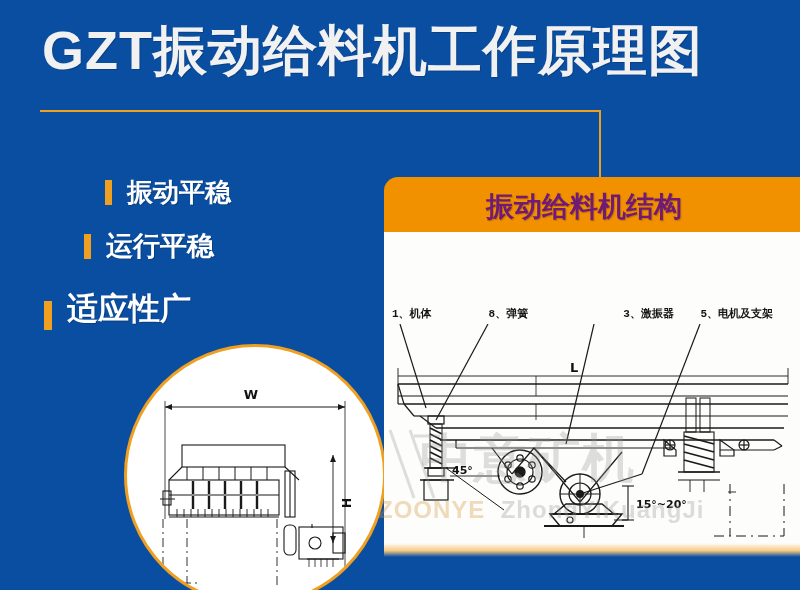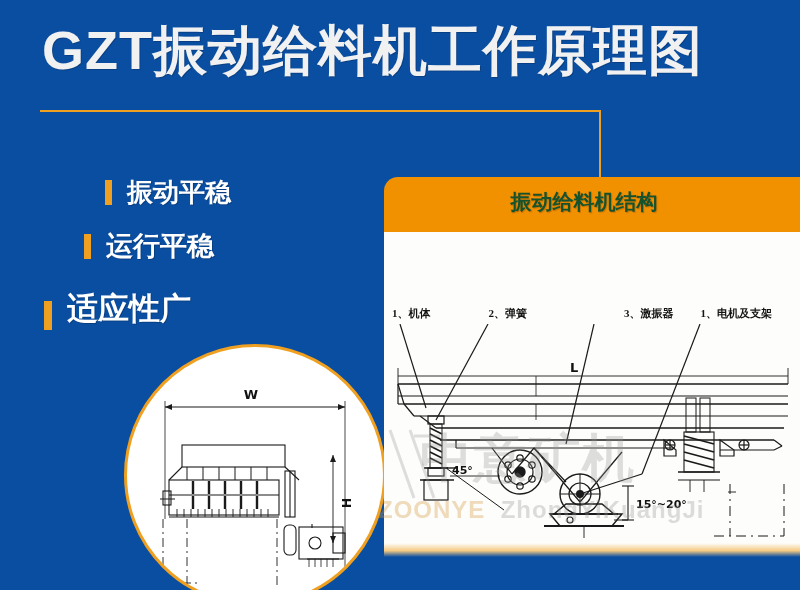--- a/index.html
+++ b/index.html
@@ -90,23 +90,23 @@
     left: 0; top: 0;
     width: 416px; height: 55px;
     background: #f29100;
     border-top-left-radius: 14px;
   }
   #panel-title {
     position: absolute;
     left: 0; top: 11px;
     width: 400px;
     text-align: center;
-    font-size: 21px;
-    font-weight: bold;
-    color: #14532d;
+    font-size: 28px;
+    font-weight: bold;
+    color: #701a75;
     white-space: nowrap;
     text-shadow: 1px 1px 1px rgba(120,60,0,0.35);
   }
   #panel-body {
     position: absolute;
     left: 0; top: 55px;
     width: 416px; height: 325px;
     background: #fdfdfb;
   }
   #panel-fade {
@@ -122,21 +122,21 @@
     left: 0; top: 74px;
     width: 416px;
     display: flex;
     padding: 0 6px;
   }
   .legend-item {
     font-size: 11px;
     font-weight: bold;
     color: #141414;
     white-space: nowrap;
-    font-family: Liberation Serif, serif;
+    font-family: Liberation Mono, monospace;
   }
   .legend-item:nth-child(1) { width: 100px; padding-left: 2px; }
   .legend-item:nth-child(2) { width: 110px; }
   .legend-item:nth-child(3) { width: 105px; text-align: center; }
   .legend-item:nth-child(4) { width: 95px; }
 
   
   #tech-drawing {
     position: absolute;
     left: 0; top: 92px;
@@ -293,23 +293,23 @@
   <div id="panel">
 
     <div id="panel-header">
       <div id="panel-title">振动给料机结构</div>
     </div>
 
     <div id="panel-body">
 
       <div id="legend">
         <div class="legend-item">1、机体</div>
-        <div class="legend-item">2、弹簧</div>
+        <div class="legend-item">8、弹簧</div>
         <div class="legend-item">3、激振器</div>
-        <div class="legend-item">1、电机及支架</div>
+        <div class="legend-item">5、电机及支架</div>
       </div>
 
       <svg id="tech-drawing" viewBox="0 0 416 230">
         <g stroke="#1a1a1a" fill="none" stroke-width="1.2">
 
           <line x1="16" y1="0" x2="42" y2="84"></line>
           <line x1="104" y1="0" x2="52" y2="96"></line>
           <line x1="210" y1="0" x2="182" y2="120"></line>
           <line x1="316" y1="0" x2="258" y2="150"></line>
           <line x1="258" y1="150" x2="196" y2="170"></line>

